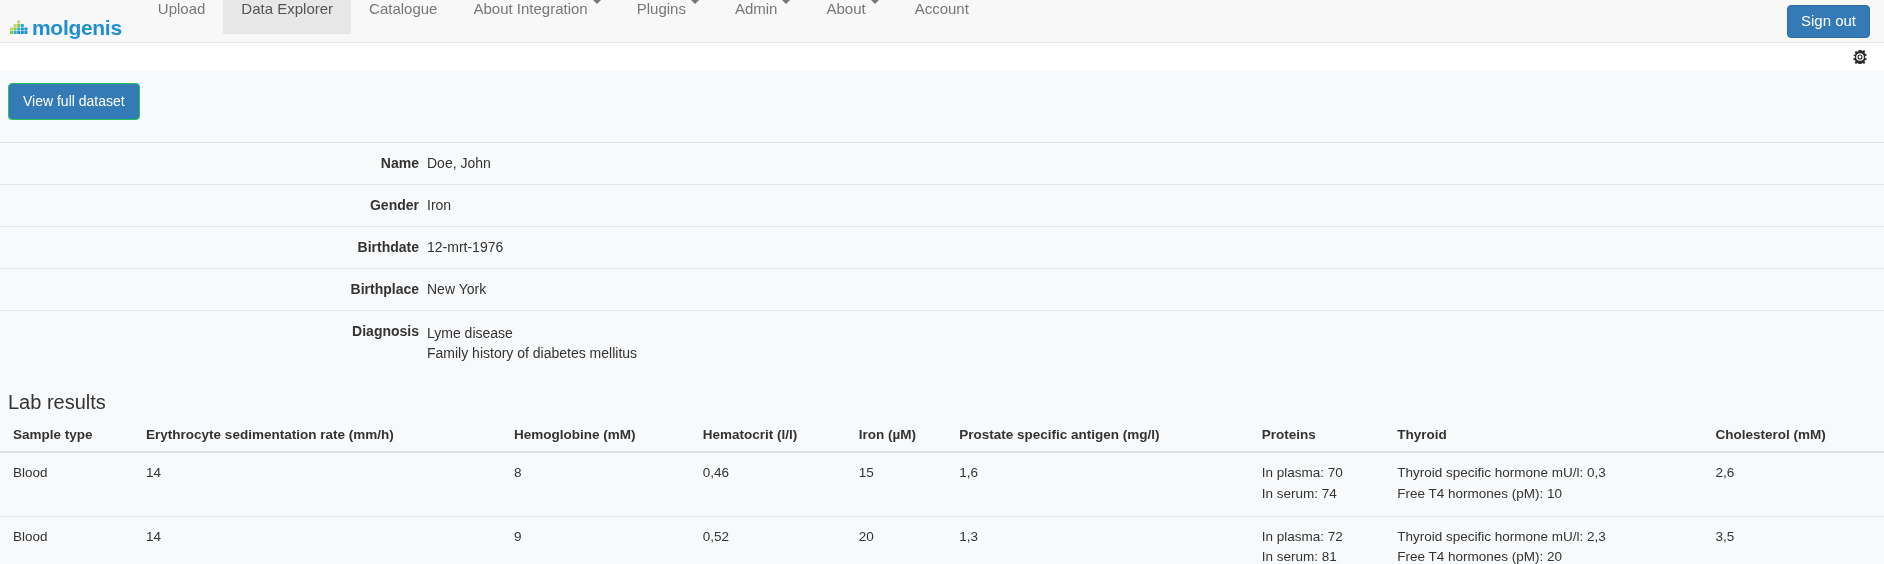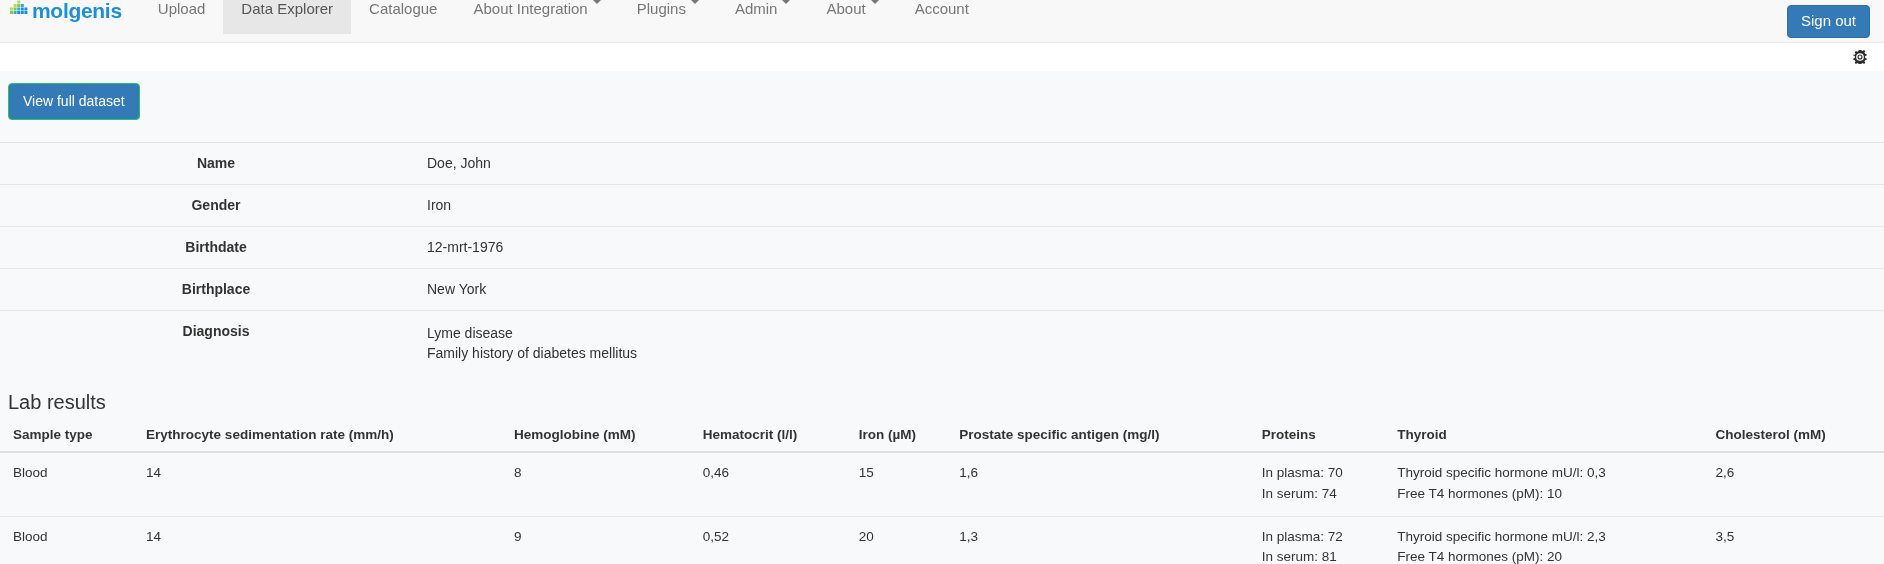--- a/index.html
+++ b/index.html
@@ -19,21 +19,22 @@
   .navbar {
     height: 43px;
     background: #f8f8f8;
     border-bottom: 1px solid #e7e7e7;
     display: flex;
     align-items: stretch;
     position: relative;
   }
   .brand {
     display: flex;
-    padding: 0 18px 0 10px;
+    align-items: center;
+    padding: 12px 18px 0 10px;
     height: 43px;
     text-decoration: none;
     cursor: pointer;
   }
   .brand-logo-mark {
     width: 19px;
     height: 16px;
     margin-right: 3px;
     display: block;
   }
@@ -132,21 +133,21 @@
   
   .detail-table {
     width: 100%;
     border-collapse: collapse;
     font-size: 14px;
     margin-top: 9px;
   }
   .detail-table tr { border-top: 1px solid #e4e6e8; }
   .detail-table tr:first-child { border-top: 1px solid #dfe1e3; }
   .detail-table th {
-    text-align: center;
+    text-align: right;
     font-weight: bold;
     color: #333333;
     padding: 12px 8px 13px 13px;
     width: 427px;
     vertical-align: top;
     white-space: nowrap;
   }
   .detail-table td {
     text-align: left;
     font-weight: normal;

